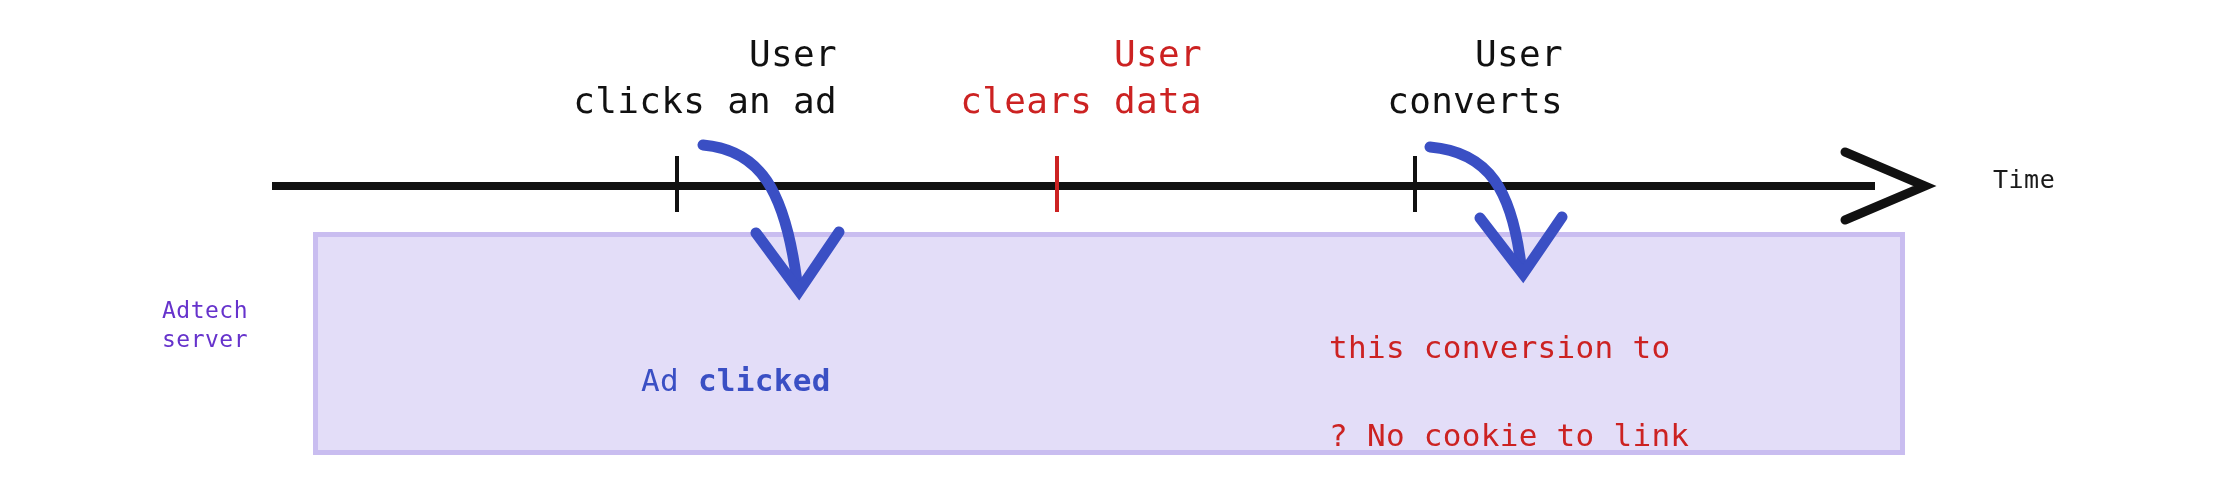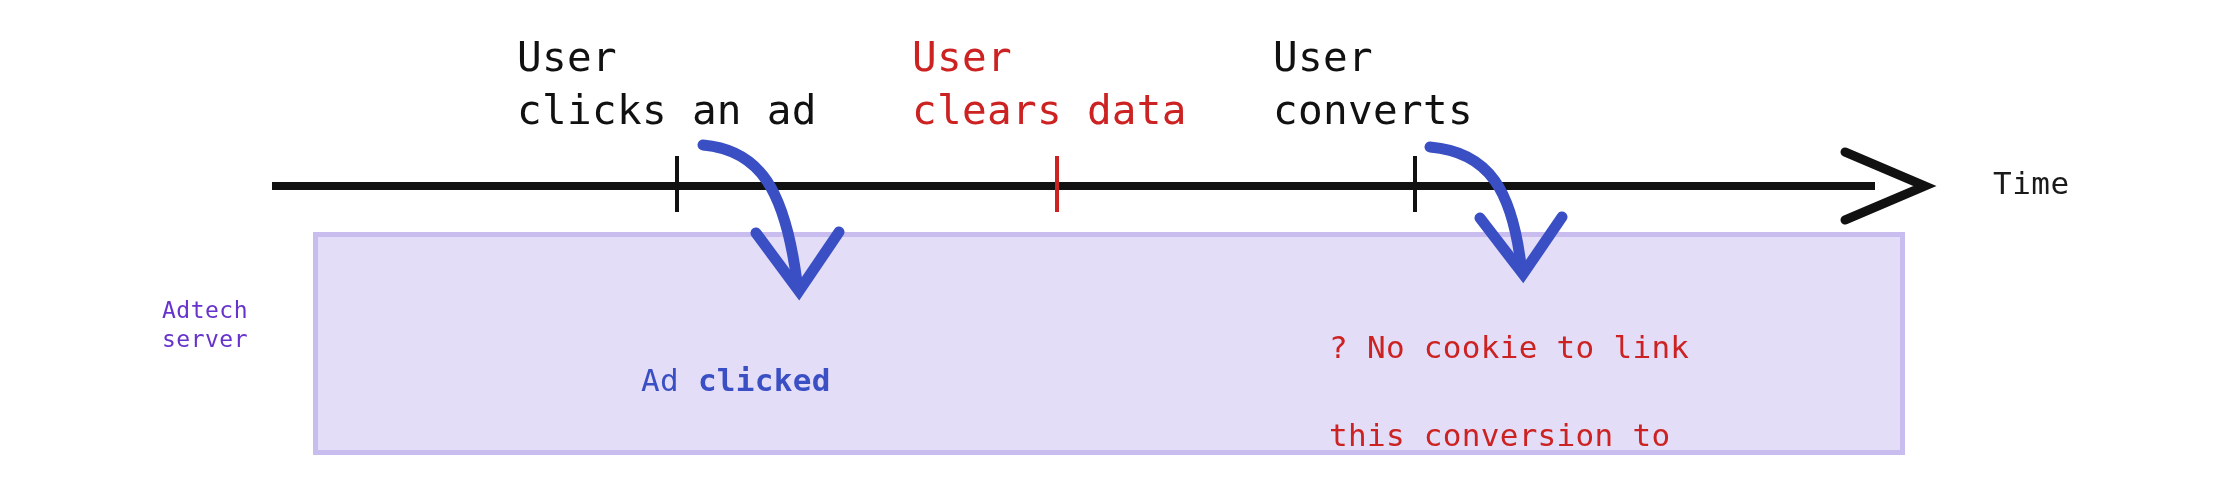--- a/index.html
+++ b/index.html
@@ -52,29 +52,29 @@
     width: 2217px;
     height: 498px;
     pointer-events: none;
   }
 
   .time-label {
     position: absolute;
     left: 1993px;
     top: 165px;
     color: #1a1a1a;
-    font-size: 31px;
+    font-size: 25px;
     letter-spacing: 0.5px;
   }
 
   
   .event-label {
     position: absolute;
-    text-align: left;
-    font-size: 41px;
+    text-align: right;
+    font-size: 36px;
     line-height: 1.30;
     white-space: pre-line;
     letter-spacing: 0.3px;
   }
   .event-label.black { color: #111111; }
   .event-label.red   { color: #cc2222; }
 
   #event-0 { left: 517px; top: 31px; width: 320px; }
   #event-1 { left: 912px; top: 31px; width: 290px; }
   #event-2 { left: 1273px; top: 31px; width: 290px; }
@@ -129,19 +129,19 @@
     <polyline points="1480,218 1523,274 1562,217" fill="none" stroke="#3a4fc4" stroke-width="11" stroke-linecap="round" stroke-linejoin="miter"></polyline>
   </svg>
 
   <div class="time-label">Time</div>
 
   <div class="note blue">
     <span class="note-line"><span>Ad </span><span class="note-strong">clicked</span></span>
   </div>
 
   <div class="note red">
+    <span class="note-line">this conversion to</span>
     <span class="note-line">? No cookie to link</span>
-    <span class="note-line">this conversion to</span>
     
     
   </div>
 
 </div>
 
 </body></html>

